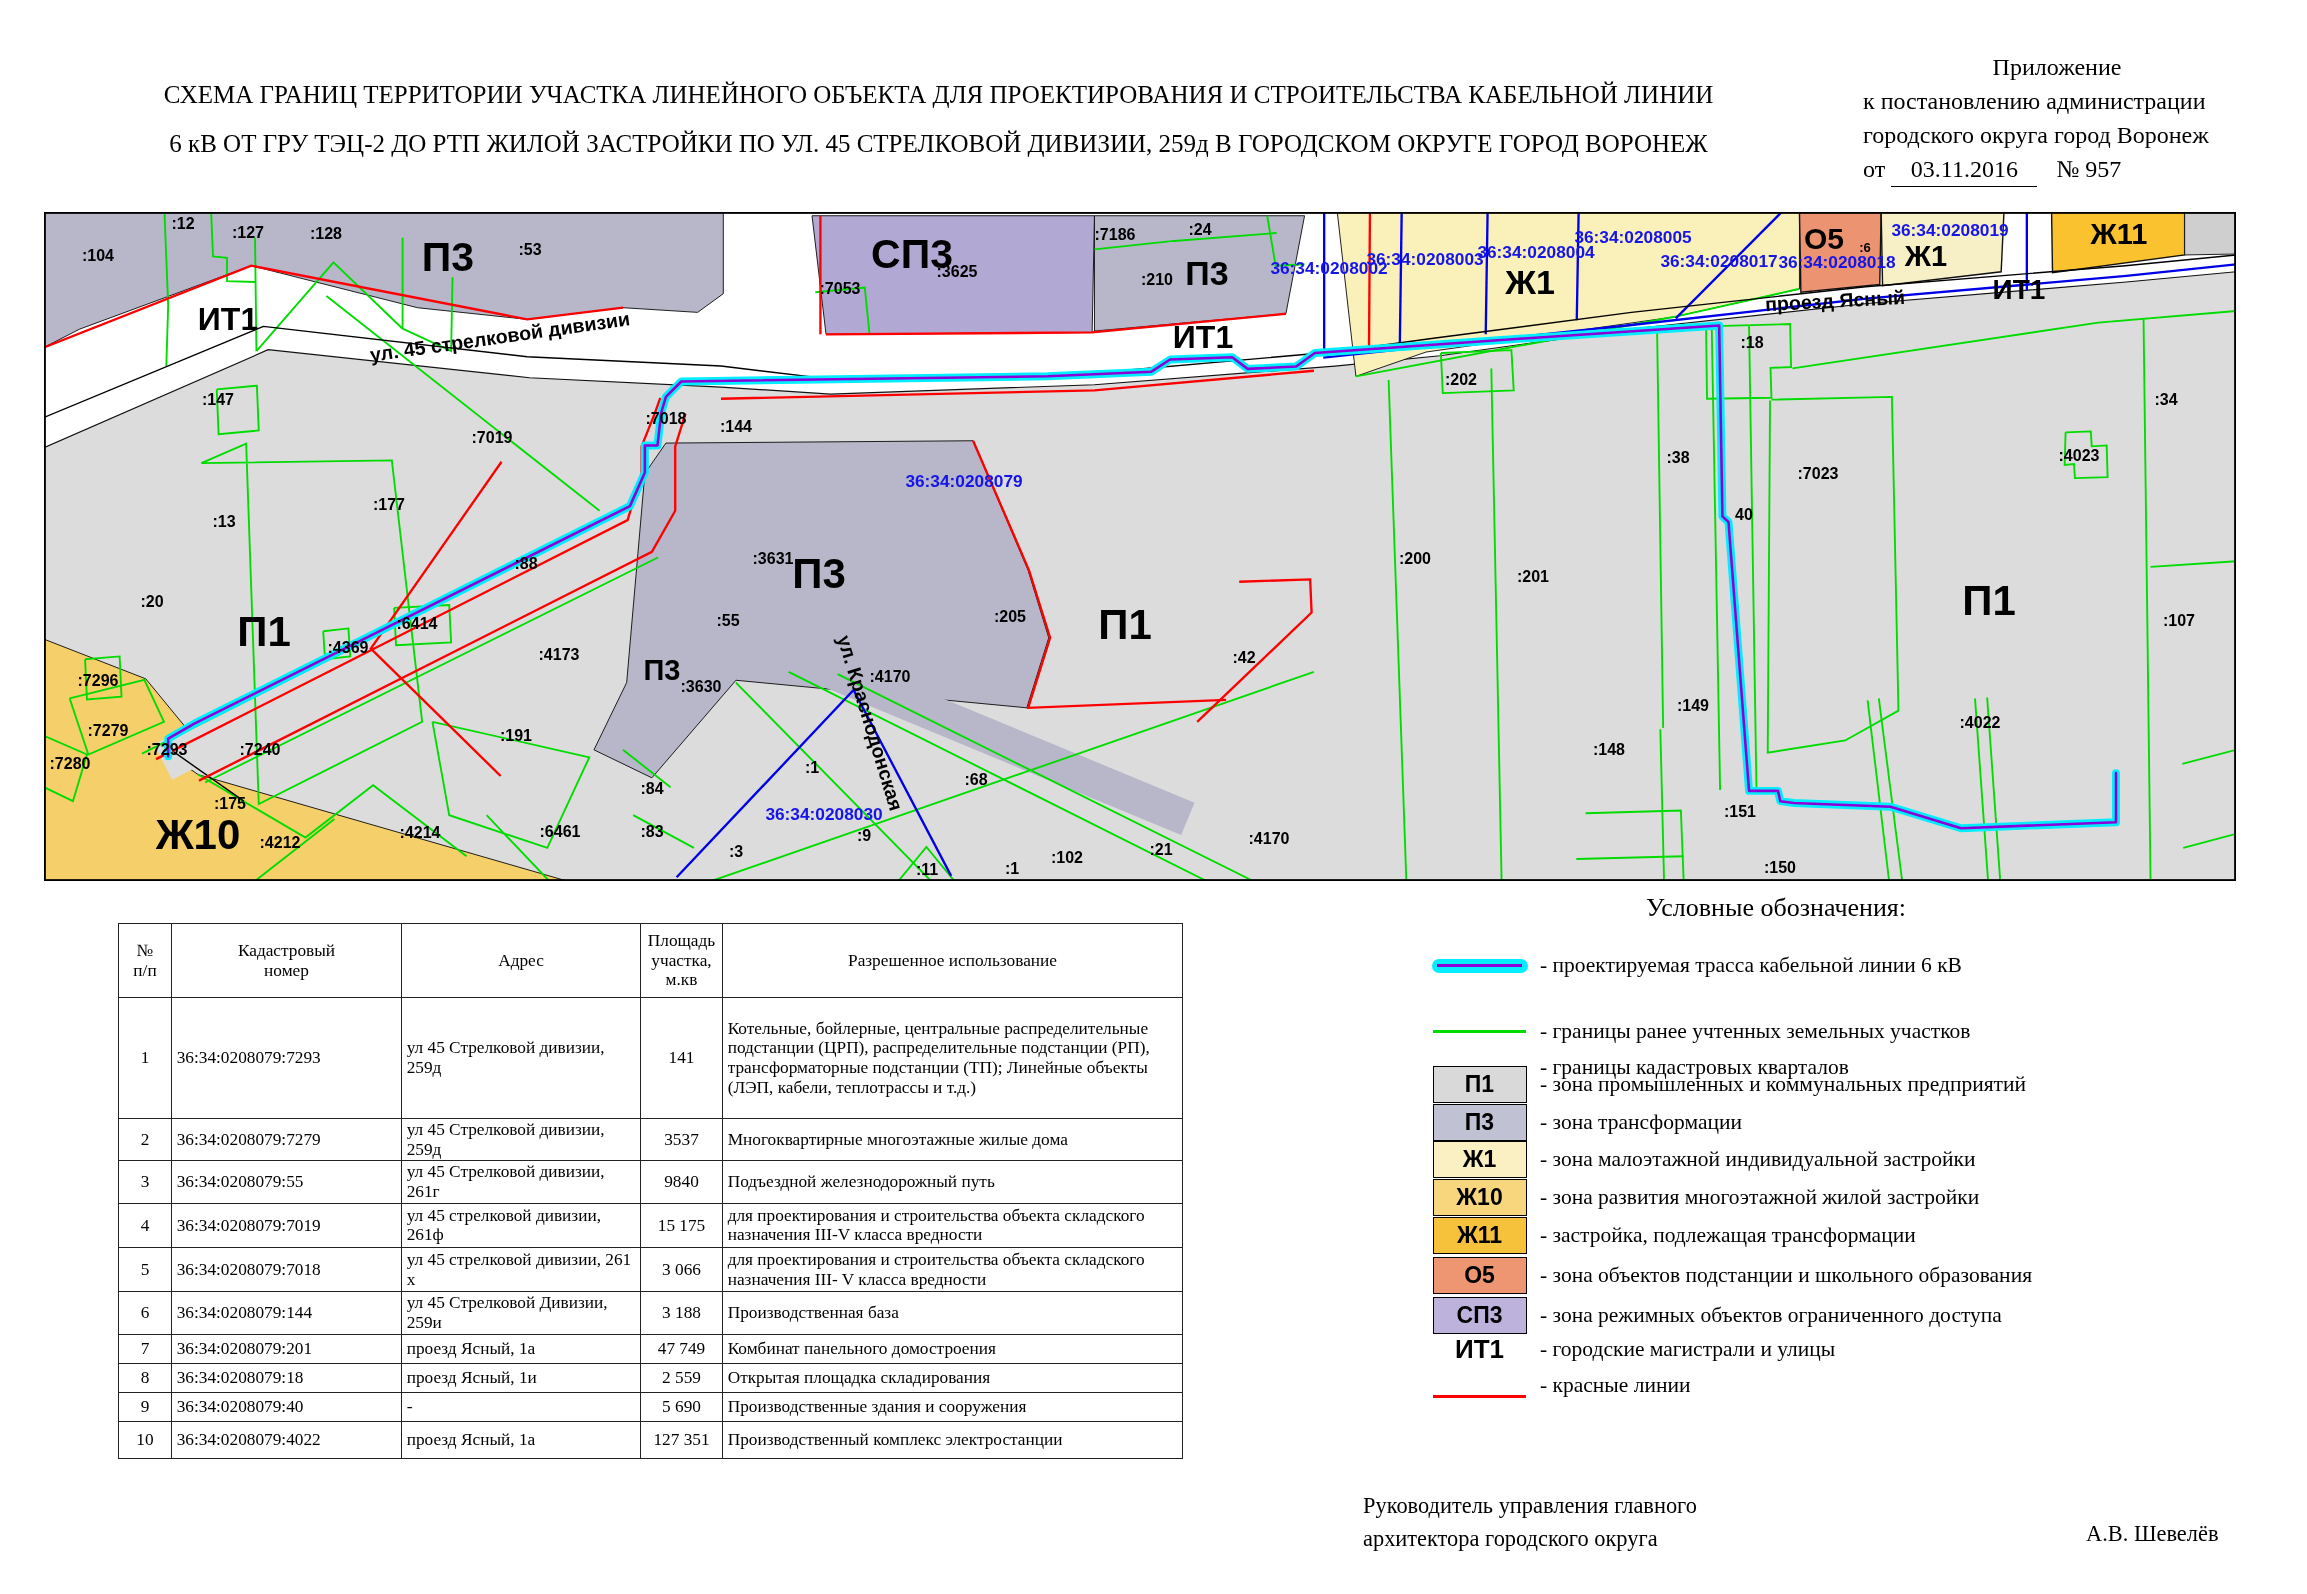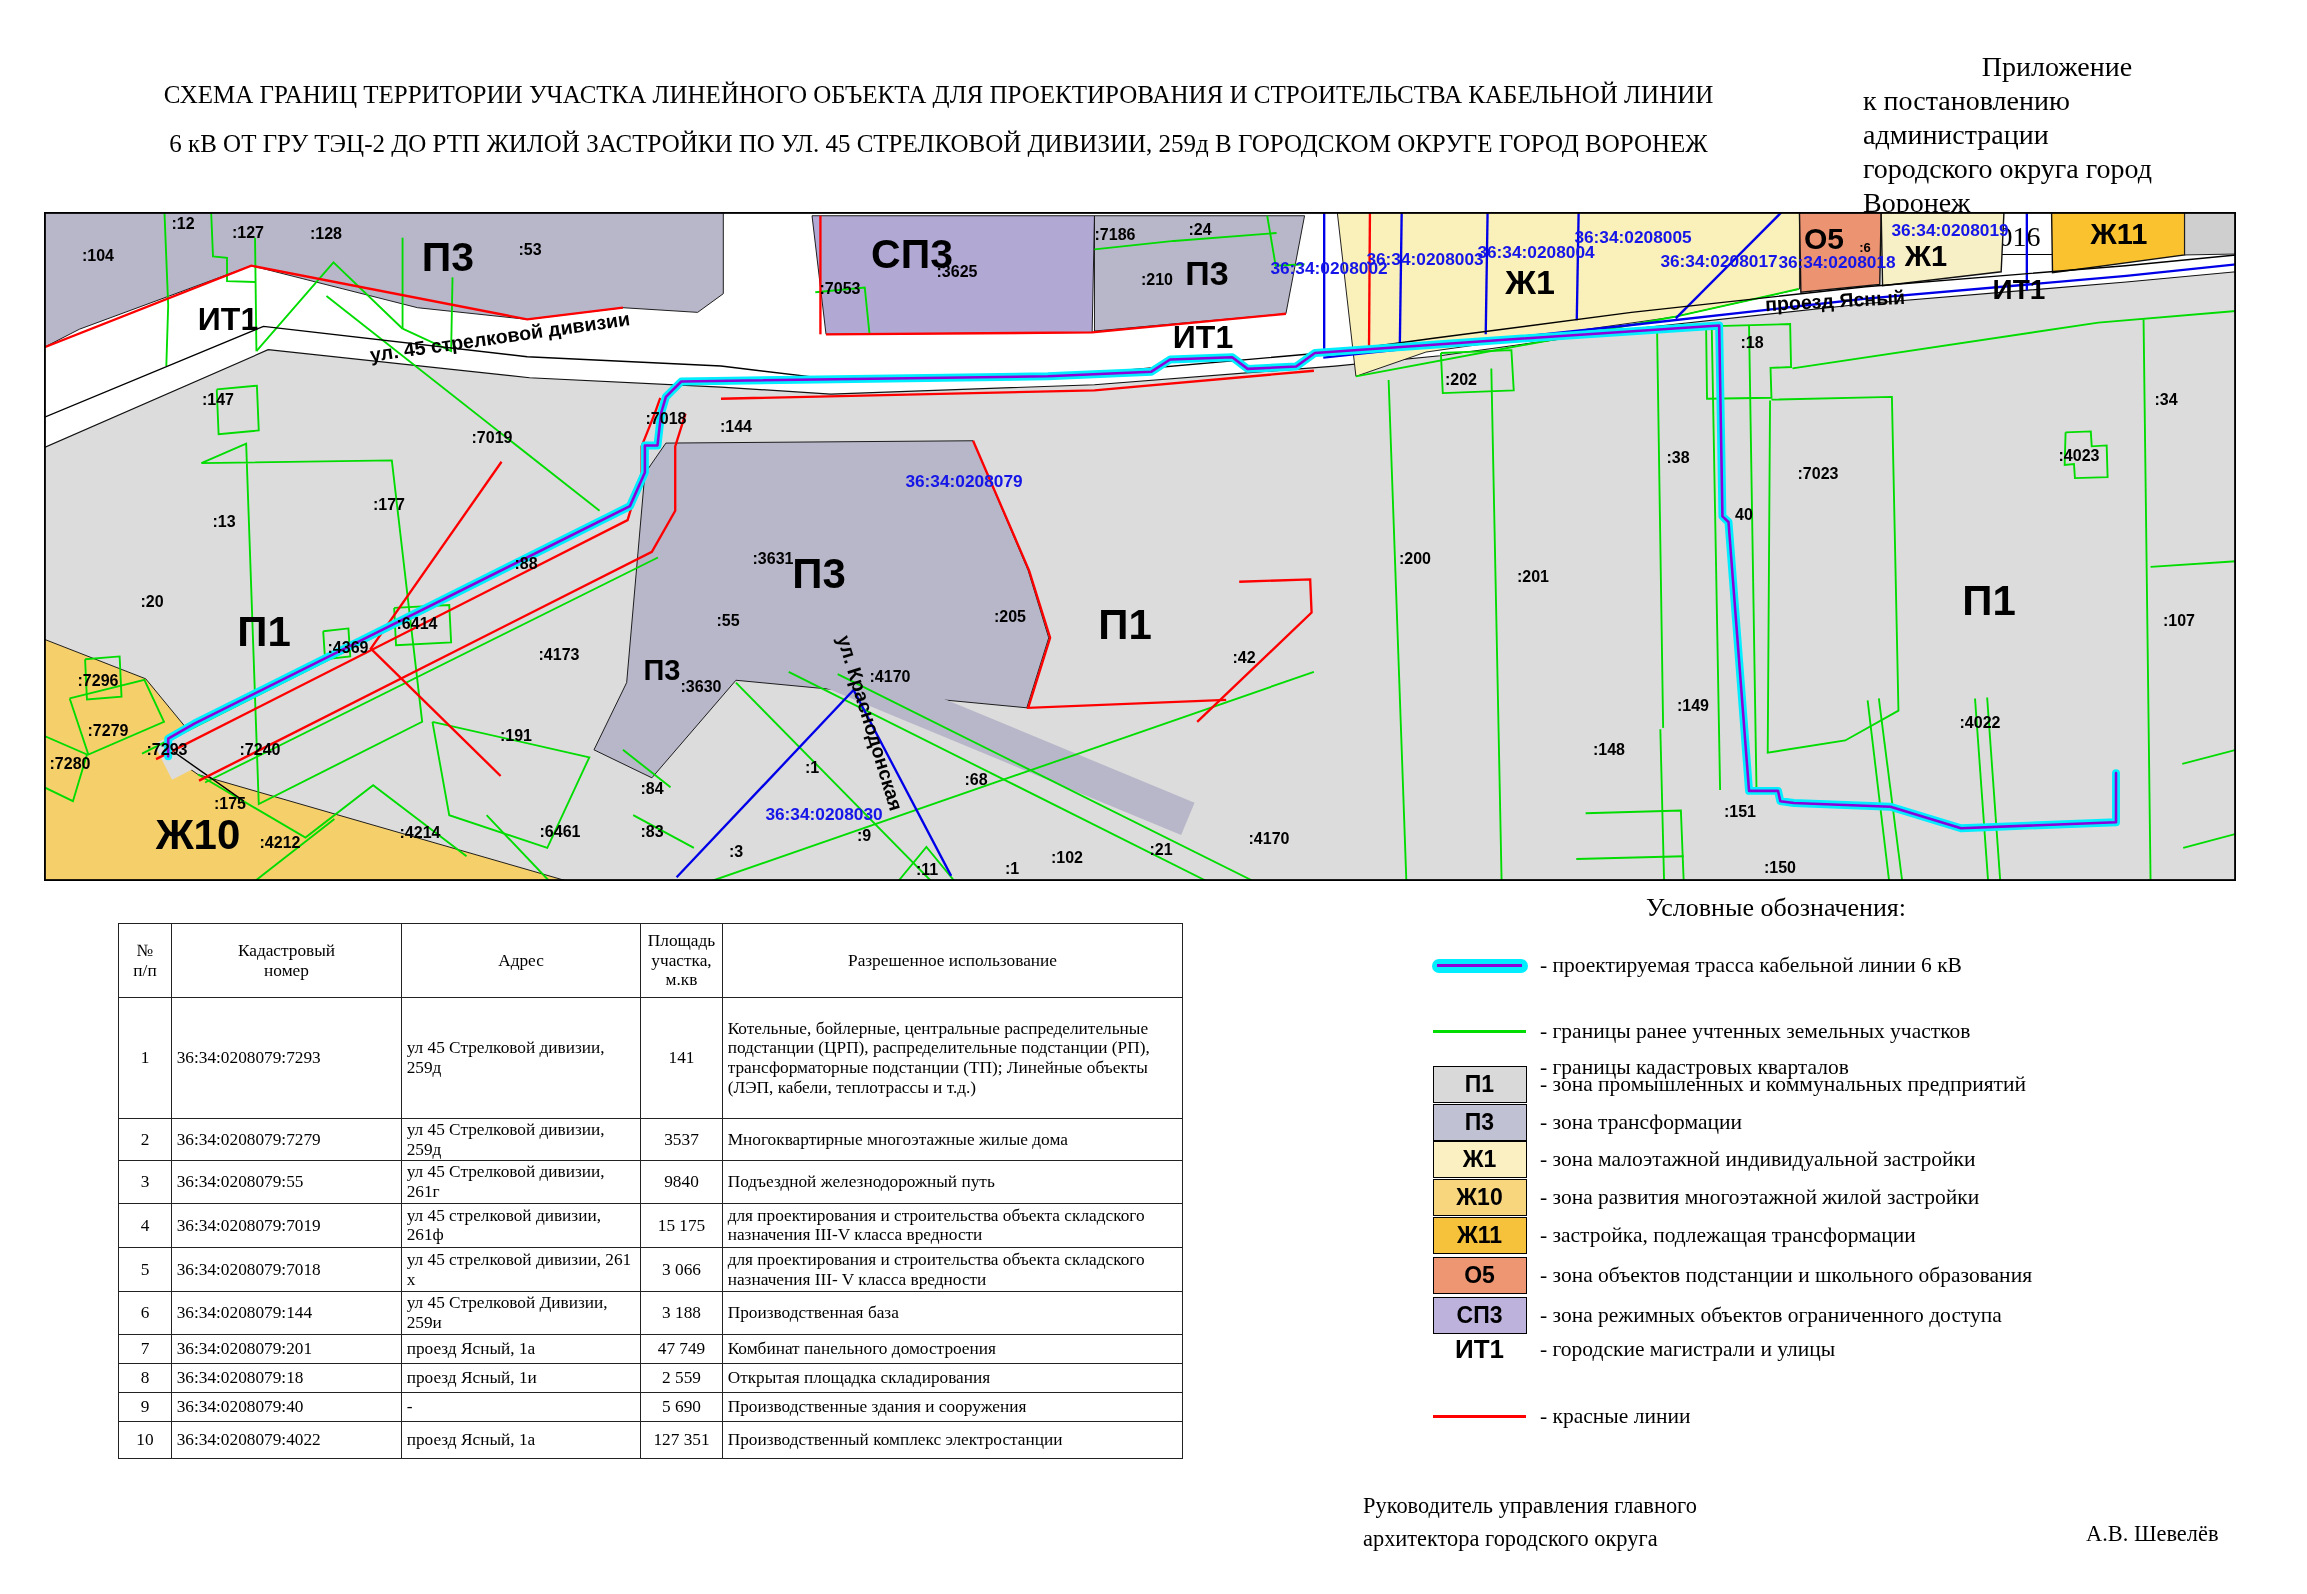--- a/index.html
+++ b/index.html
@@ -1,21 +1,21 @@
 <!DOCTYPE html>
 <html style="font-size:7.5px"><head>
 <meta charset="utf-8">
 <style>
   html,body{margin:0;padding:0;background:#fff;}
   #page{position:relative;width:2307px;height:1595px;background:#fff;overflow:hidden;
         font-family:"Liberation Serif",serif;color:#000;}
   
   #title{position:absolute;left:140px;top:70px;width:1597px;text-align:center;
          font-size:25px;line-height:49px;font-weight:400;}
-  #annex{position:absolute;left:1863px;top:50px;width:388px;font-size:28px;line-height:34px;}
+  #annex{position:absolute;left:1863px;top:50px;width:388px;font-size:24px;line-height:34px;}
   #annex .a1{text-align:center;}
   #annex .date{display:inline-block;border-bottom:1.4px solid #000;padding:0 19.6px;}
   #annex .num{margin-left:13px;}
   
   #map{position:absolute;left:44px;top:212px;width:2192px;height:669px;}
   #map svg{position:absolute;left:0;top:0;width:100%;height:100%;}
   #map-labels{position:absolute;left:0;top:0;width:100%;height:100%;pointer-events:none;}
   .plabel,.qlabel,.zlabel,.slabel{position:absolute;transform:translate(-50%,-50%);
       font-family:"Liberation Sans",sans-serif;font-weight:bold;white-space:nowrap;}
   .plabel{font-size:16px;color:#000;}
@@ -563,21 +563,21 @@
     <div class="lg-text">- зона режимных объектов ограниченного доступа</div>
   </div>
 
   <div class="lg-entry" style="top: 437px;">
     <div class="lg-swcell">
             <div class="sw-text">ИТ1</div>
           </div>
     <div class="lg-text">- городские магистрали и улицы</div>
   </div>
 
-  <div class="lg-entry" style="top: 504px;">
+  <div class="lg-entry" style="top: 466px; align-items: flex-end;">
     <div class="lg-swcell">
             <div class="sw-line" style="background: rgb(254, 0, 0);"></div>
           </div>
     <div class="lg-text">- красные линии</div>
   </div>
 </div>
   </div>
 
   <div id="foot-left">
     <div>Руководитель управления главного</div>

